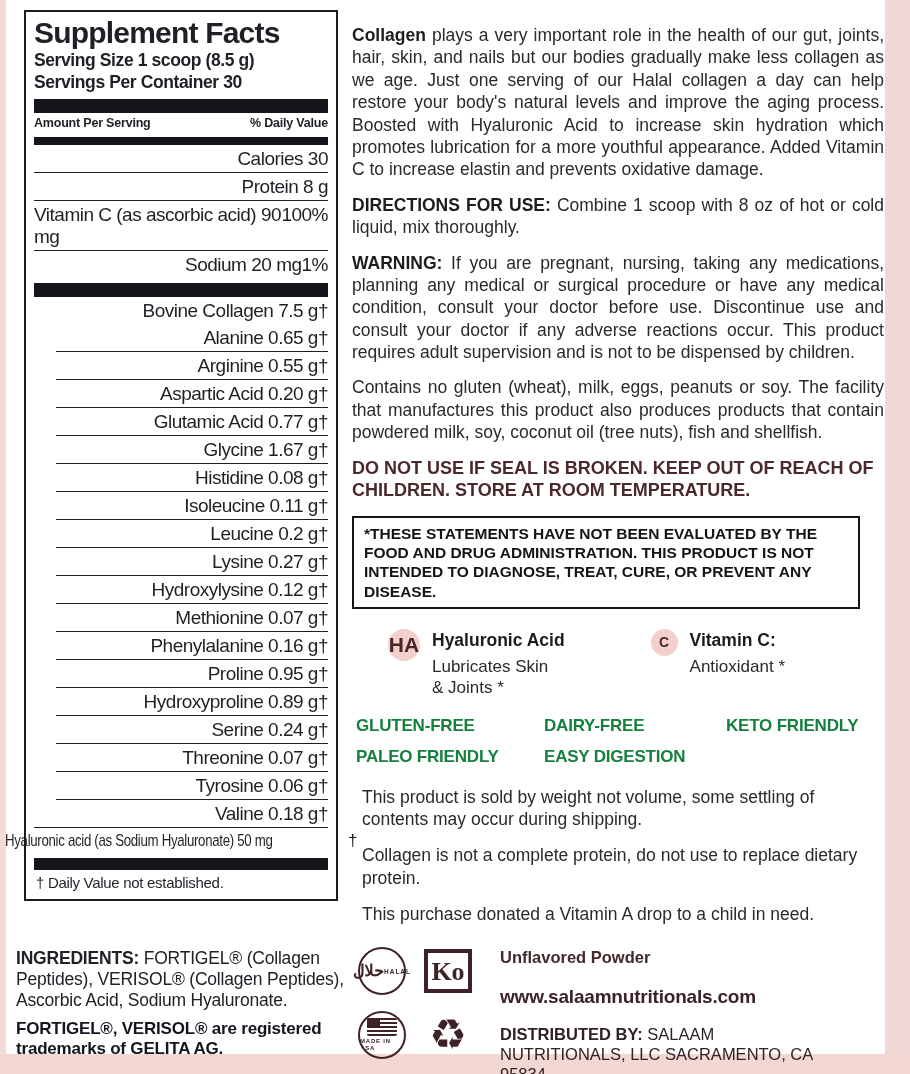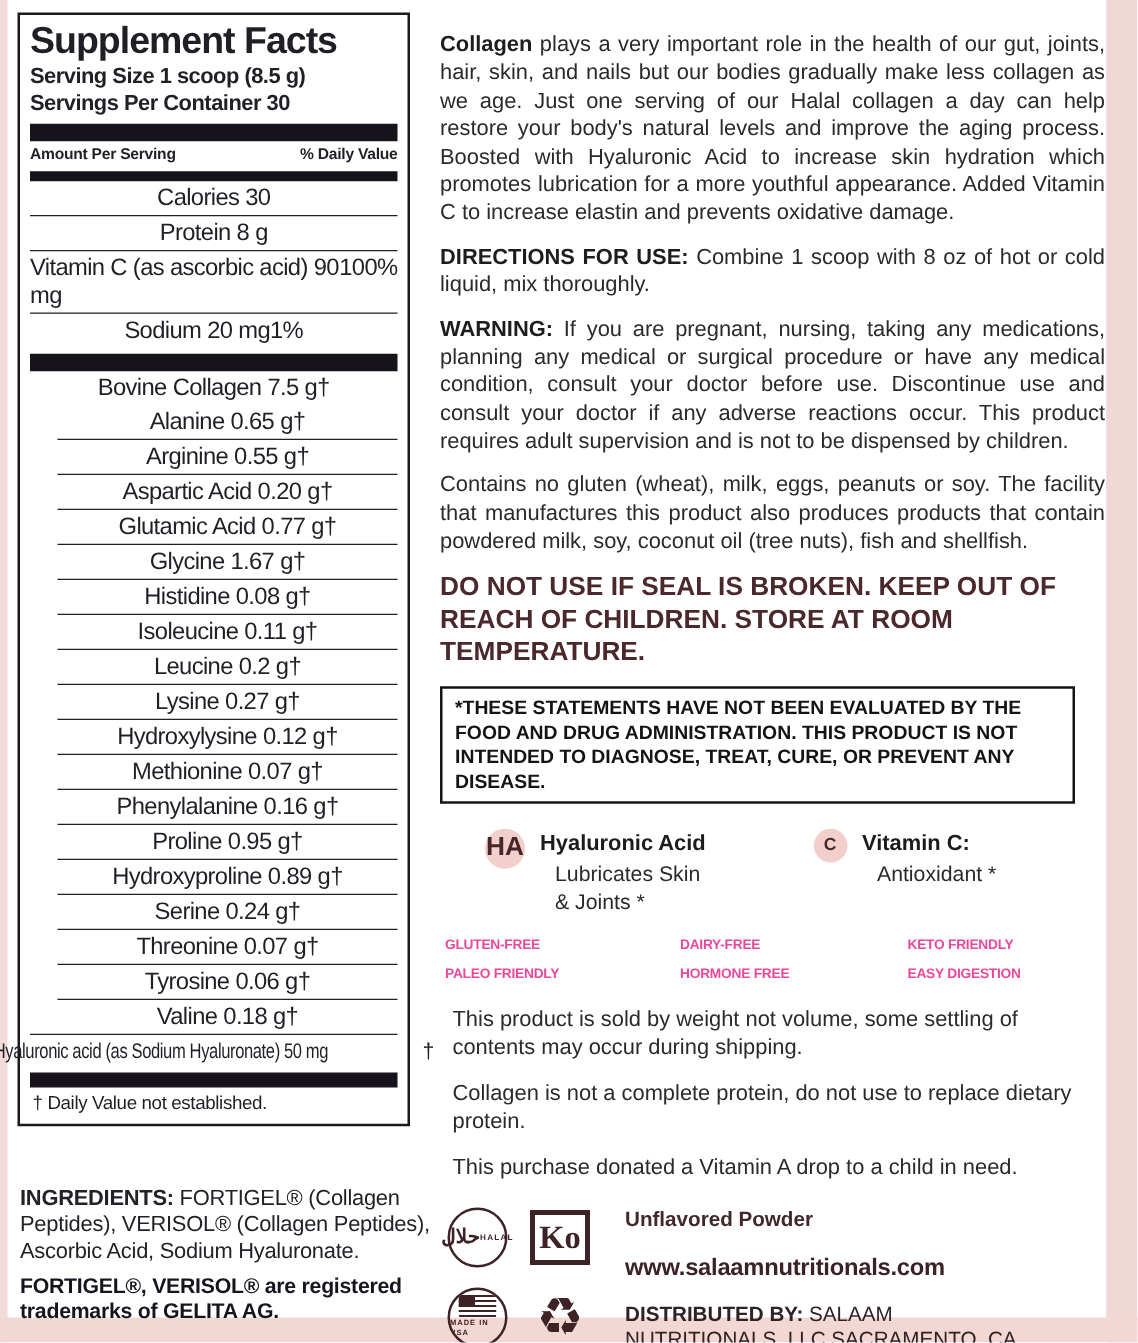--- a/index.html
+++ b/index.html
@@ -9,66 +9,66 @@
     background: #ffffff; overflow: hidden;
     font-family: "Liberation Sans", sans-serif;
     color: #262626;
   }
   .pink-left  { position: absolute; left: 0; top: 0; width: 6px;  height: 100%; background: #f2dcda; }
   .pink-right { position: absolute; right: 0; top: 0; width: 25px; height: 100%; background: #f0d8d6; }
   .pink-bottom{ position: absolute; left: 0; bottom: 0; width: 100%; height: 20px; background: #f3d7d2; }
 
   
   .sf-panel {
-    position: absolute; left: 14px; top: 10px; width: 314px;
+    position: absolute; left: 24px; top: 10px; width: 314px;
     border: 2px solid #1b1b1f; background: #fff;
     padding: 4px 8px 6px 8px; color: #221e26;
   }
   .sf-title { font-size: 30px; font-weight: 700; letter-spacing: -0.8px; line-height: 1.1; }
   .sf-serving { font-size: 17.5px; font-weight: 600; letter-spacing: -0.4px; line-height: 1.28; }
   .bar { background: #17131a; margin-top: 5px; }
   .bar-thick { height: 14px; }
   .bar-mid { height: 8px; }
   .bar-low { height: 12px; }
   .sf-header { display: flex; justify-content: space-between; font-size: 12.5px; font-weight: 700; padding: 3px 0 2px; letter-spacing: -0.2px; }
-  .sf-row { display: flex; justify-content: center; align-items: baseline;
+  .sf-row { display: flex; justify-content: flex-end; align-items: baseline;
             font-size: 19px; font-weight: 500; letter-spacing: -0.5px; padding: 3px 0 2px; }
   .sf-row + .sf-row { border-top: 1.5px solid #221e26; }
   .sf-row .dv { font-weight: 500; }
   .sf-indent { margin-left: 22px; }
   .sf-indent + .sf-indent, .sf-indent + .sf-row, .sf-row + .sf-indent { border-top: 1.5px solid #221e26; }
   .sf-hya { border-top: 1.5px solid #221e26; display: flex; justify-content: center; align-items: baseline;
             font-size: 17px; font-weight: 500; letter-spacing: -0.4px; padding: 3px 0 2px; }
   .sf-hya .squish { display: inline-block; transform: scaleX(0.78); transform-origin: left center; white-space: nowrap; }
   .sf-footnote { font-size: 15px; font-weight: 500; letter-spacing: -0.3px; padding: 4px 0 2px 2px; }
 
   
   .ingredients { position: absolute; left: 16px; top: 948px; width: 336px; font-size: 17.5px; line-height: 1.2; color: #232127; letter-spacing: -0.2px; }
   .ingredients b { font-weight: 700; }
   .tm-note { margin-top: 8px; font-weight: 700; color: #15141f; font-size: 17px; line-height: 1.2; }
 
   
   .right-col { position: absolute; left: 352px; top: 24px; width: 532px; font-size: 17.5px; line-height: 1.28; color: #2a2a2a; }
   .para { text-align: justify; margin: 0 0 13px 0; }
   .para b { font-weight: 700; color: #1d1d1d; }
-  .seal-warning { font-weight: 700; color: #4b282c; font-size: 21px; line-height: 1.25; margin: 2px 0 14px 0; }
+  .seal-warning { font-weight: 700; color: #4b282c; font-size: 18px; line-height: 1.25; margin: 2px 0 14px 0; }
   .fda-box { border: 2px solid #141414; padding: 6px 10px; width: 508px; font-weight: 700; font-size: 15.5px; line-height: 1.25; color: #141414; margin-bottom: 20px; }
 
   .features { display: flex; padding-left: 36px; margin-bottom: 16px; }
   .feature { display: flex; }
   .feature + .feature { margin-left: 86px; }
   .f-circle { width: 32px; height: 32px; border-radius: 50%; background: #f3cfcc; color: #47262a;
               font-weight: 700; font-size: 21px; display: flex; align-items: center; justify-content: center; flex: 0 0 auto; }
   .f-circle.small { width: 27px; height: 27px; font-size: 14px; }
   .f-text { margin-left: 12px; }
   .f-title { font-weight: 700; font-size: 17.5px; color: #1c1c1c; }
-  .f-sub { font-size: 17px; margin-top: 4px; white-space: pre-line; color: #2a2a2a; margin-left: 12px; }
+  .f-sub { font-size: 17px; margin-top: 4px; white-space: pre-line; color: #2a2a2a; }
 
   .claims { display: grid; grid-template-columns: 188px 182px auto; row-gap: 9px; font-weight: 700;
-            font-size: 11px; color: #ec4899; letter-spacing: -0.2px; margin: 0 0 18px 4px; }
+            font-size: 17px; color: #15803d; letter-spacing: -0.2px; margin: 0 0 18px 4px; }
 
   .note { margin: 0 0 14px 10px; text-align: left; }
 
   .logos-row { display: flex; margin: 20px 0 10px 4px; }
   .icon-grid { display: grid; grid-template-columns: 52px 52px; grid-template-rows: 52px 52px; gap: 12px 14px; align-items: center; justify-items: center; }
   .halal-circle { width: 48px; height: 48px; border: 2.5px solid #3d2226; border-radius: 50%;
                   display: flex; align-items: center; justify-content: center; color: #3d2226; }
   .halal-ar { font-size: 16px; font-weight: 700; line-height: 1; }
   .halal-en { font-size: 6.5px; font-weight: 700; letter-spacing: 1px; margin-top: 2px; }
   .ko-box { width: 48px; height: 44px; border: 4px solid #3d2226; display: flex; align-items: center; justify-content: center;
@@ -280,21 +280,20 @@
   <div class="claims">
 
       <span>GLUTEN-FREE</span>
 
       <span>DAIRY-FREE</span>
 
       <span>KETO FRIENDLY</span>
 
       <span>PALEO FRIENDLY</span>
 
-      <span>HORMONE FREE</span>
 
       <span>EASY DIGESTION</span>
     </div>
 
   <p class="note">This product is sold by weight not volume, some settling of contents may occur during shipping.</p>
   <p class="note">Collagen is not a complete protein, do not use to replace dietary protein.</p>
   <p class="note">This purchase donated a Vitamin A drop to a child in need.</p>
 
   <div class="logos-row">
     <div class="icon-grid">

